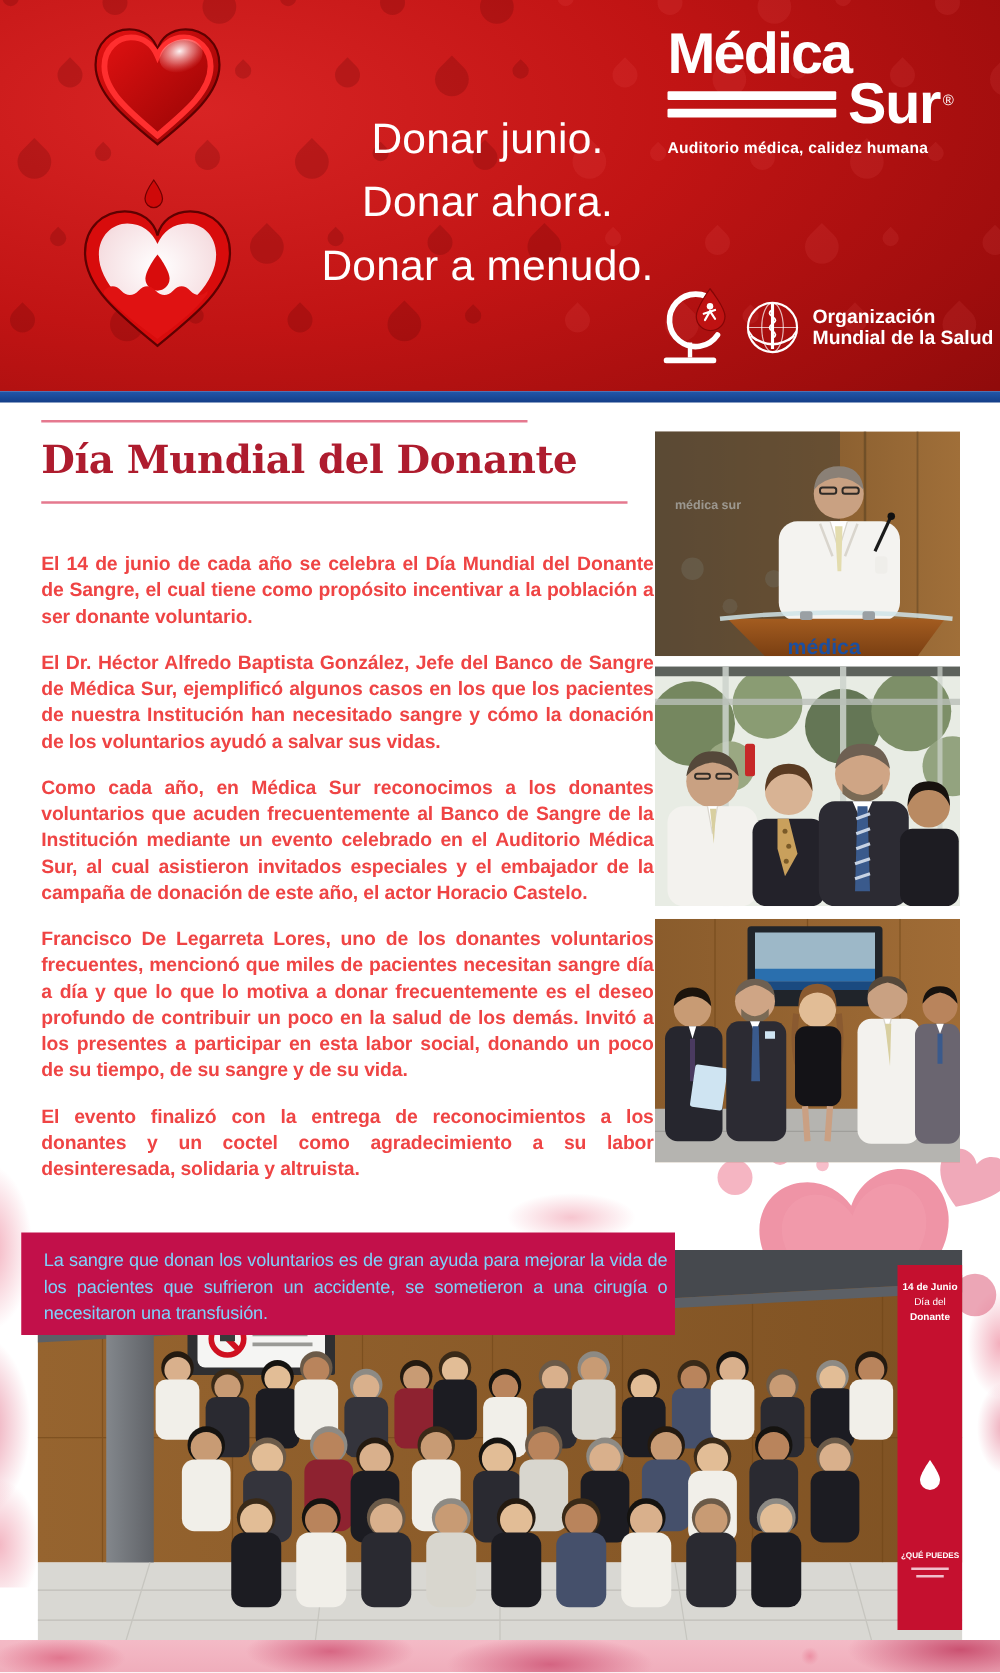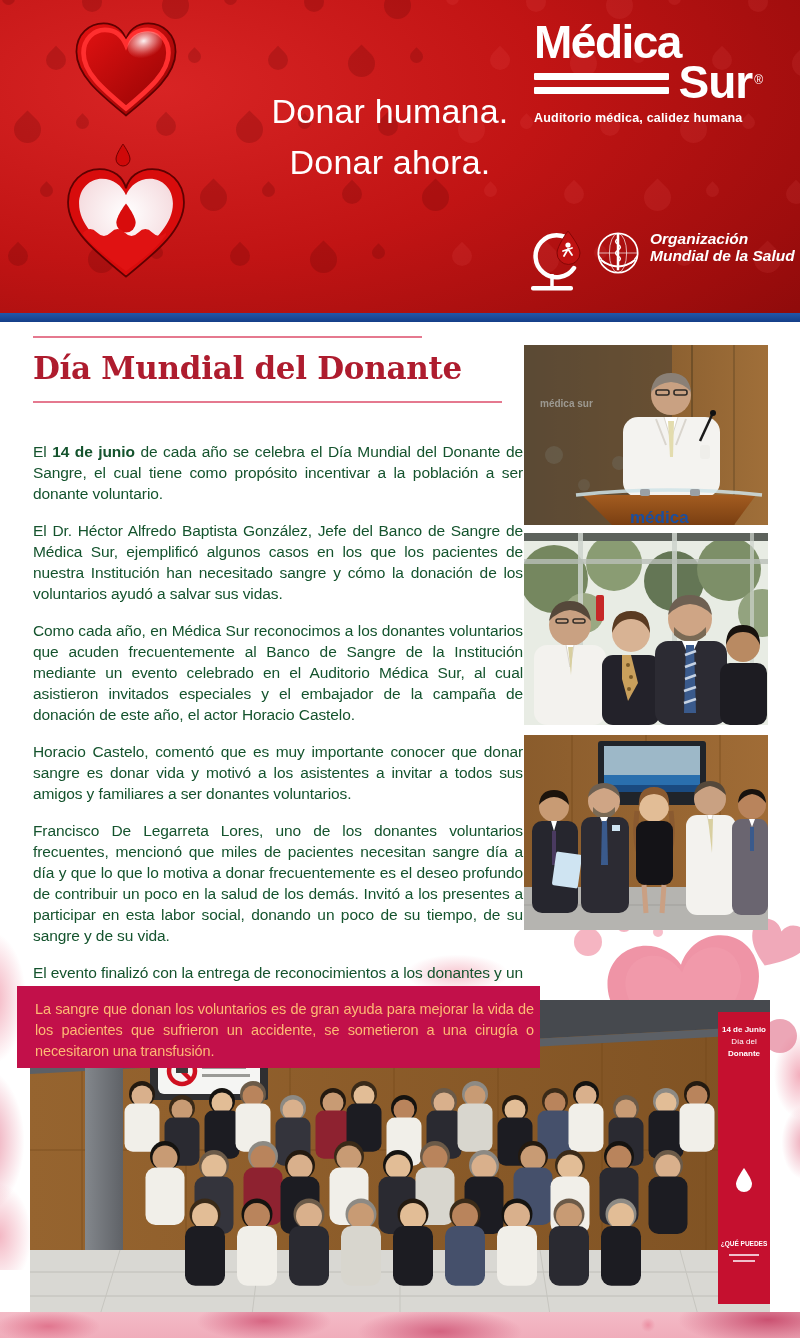--- a/index.html
+++ b/index.html
@@ -14,48 +14,48 @@
   .tagline{position:absolute;left:222px;top:86px;width:336px;text-align:center;color:#fff;
            font-size:34px;line-height:51px;font-weight:400;letter-spacing:.2px;}
   .brand{position:absolute;right:38px;top:20px;color:#fff;width:228px;}
   .brand-top{font-size:46px;font-weight:800;letter-spacing:-1.5px;line-height:44px;}
   .brand-row{display:flex;align-items:flex-end;gap:9px;margin-top:-4px;}
   .brand-bars{display:flex;flex-direction:column;gap:7px;flex:1;padding-bottom:8px;}
   .brand-bars i{display:block;height:7px;background:#fff;border-radius:1px;}
   .brand-sur{font-size:46px;font-weight:800;letter-spacing:-1px;line-height:40px;}
   .brand-reg{font-size:12px;vertical-align:14px;font-weight:400;margin-left:2px;}
   .brand-slogan{margin-top:9px;font-size:12.5px;font-weight:700;letter-spacing:.2px;}
-  .who-row{position:absolute;left:528px;top:230px;display:flex;gap:9px;color:#fff;font-style:italic;}
+  .who-row{position:absolute;left:528px;top:230px;display:flex;align-items:center;gap:9px;color:#fff;}
   .who-text{font-size:15.5px;font-weight:700;line-height:17px;}
 
   .blue-bar{position:absolute;left:0;top:313px;width:800px;height:9px;
             background:linear-gradient(180deg,#2257aa,#143e88);}
 
   
   .title-block{position:absolute;left:33px;top:336px;width:505px;}
   .rule{height:2px;background:#e5798f;}
   .rule-top{width:389px;margin-bottom:9px;}
   .rule-bottom{width:469px;margin-top:11px;}
   .title{font-family:"DejaVu Serif",serif;font-weight:700;color:#ae1c2e;
          font-size:31px;line-height:43px;letter-spacing:-.3px;}
   .body-col{position:absolute;left:33px;top:441px;width:490px;font-size:15.5px;line-height:21px;
-            color:#14532d;text-align:justify;letter-spacing:-.1px;}
+            color:#ef4444;text-align:justify;letter-spacing:-.1px;font-weight:bold;}
   .body-col p{margin:0 0 16px 0;}
 
   
   .photo{position:absolute;left:524px;width:272px;overflow:hidden;}
   .photo svg{display:block;}
   .photo1{top:345px;height:180px;}
   .photo2{top:533px;height:192px;}
   .photo3{top:735px;height:195px;}
   .group-photo{position:absolute;left:30px;top:1000px;width:740px;height:315px;overflow:hidden;}
 
   
   .callout{position:absolute;left:17px;top:986px;width:523px;height:82px;background:#c2104a;
-           color:#fdba74;font-size:14.5px;line-height:21px;text-align:justify;
+           color:#7dd3fc;font-size:14.5px;line-height:21px;text-align:justify;
            padding:13px 6px 0 18px;box-sizing:border-box;letter-spacing:-.1px;}
 
   
   .wc-heart{position:absolute;left:558px;top:910px;width:256px;height:176px;}
   .wc-blob1{position:absolute;left:392px;top:944px;width:130px;height:60px;
     background:radial-gradient(ellipse 55% 45% at 50% 50%, rgba(240,150,168,.55), rgba(240,150,168,0) 72%);}
   .wc-left{position:absolute;left:-36px;top:930px;width:86px;height:340px;
     background:radial-gradient(ellipse 60% 28% at 30% 20%, rgba(238,140,160,.75), rgba(238,140,160,0) 70%),
                radial-gradient(ellipse 70% 30% at 20% 62%, rgba(226,110,136,.8), rgba(226,110,136,0) 72%),
                radial-gradient(ellipse 55% 22% at 40% 90%, rgba(238,150,168,.7), rgba(238,150,168,0) 70%);}
@@ -162,22 +162,23 @@
 
       <g transform="translate(12,150) scale(1.38)">
         <path d="M50 86 C28 68 8 52 8 32 C8 17 19 8 31 8 C41 8 48 14 50 22 C52 14 59 8 69 8 C81 8 92 17 92 32 C92 52 72 68 50 86 Z" fill="#d80c0c" stroke="#5e0101" stroke-width="1.3"></path>
         <path d="M50 78 C33 63 16 50 16 33 C16 22 24 15 32.5 15 C41 15 47 20 50 27 C53 20 59 15 67.5 15 C76 15 84 22 84 33 C84 50 67 63 50 78 Z" fill="url(#innerw)"></path>
         <path d="M50 33 C50 33 43 42 43 47 a7 7 0 0 0 14 0 C57 42 50 33 50 33 Z" fill="#d80c0c"></path>
         <path d="M19 54 q5 -5 10 0 q5 5 10 0 q5 -5 10 0 q5 5 10 0 q5 -5 10 0 q5 5 10 0 L79 56 C70 68 58 76 50 82 C42 76 29 67 19 56 Z" fill="#e01212"></path>
       </g>
     </svg>
 
     <div class="tagline">
-      <div>Donar humana.</div>
+      <div>Donar junio.</div>
       <div>Donar ahora.</div>
+      <div>Donar a menudo.</div>
     </div>
 
     <div class="brand">
       <div class="brand-top">Médica</div>
       <div class="brand-row">
         <span class="brand-bars">
             <i></i>
             <i></i>
           </span>
         <span class="brand-sur"><span>Sur</span><span class="brand-reg">®</span></span>
@@ -236,21 +237,20 @@
     <div class="title">
       <div>Día Mundial del Donante</div>
     </div>
     <div class="rule rule-bottom"></div>
   </div>
 
   <div class="body-col">
     <p><span>El </span><b>14 de junio</b><span> de cada año se celebra el Día Mundial del Donante de Sangre, el cual tiene como propósito incentivar a la población a ser donante voluntario.</span></p>
     <p>El Dr. Héctor Alfredo Baptista González, Jefe del Banco de Sangre de Médica Sur, ejemplificó algunos casos en los que los pacientes de nuestra Institución han necesitado sangre y cómo la donación de los voluntarios ayudó a salvar sus vidas.</p>
     <p>Como cada año, en Médica Sur reconocimos a los donantes voluntarios que acuden frecuentemente al Banco de Sangre de la Institución mediante un evento celebrado en el Auditorio Médica Sur, al cual asistieron invitados especiales y el embajador de la campaña de donación de este año, el actor Horacio Castelo.</p>
-    <p>Horacio Castelo, comentó que es muy importante conocer que donar sangre es donar vida y motivó a los asistentes a invitar a todos sus amigos y familiares a ser donantes voluntarios.</p>
     <p>Francisco De Legarreta Lores, uno de los donantes voluntarios frecuentes, mencionó que miles de pacientes necesitan sangre día a día y que lo que lo motiva a donar frecuentemente es el deseo profundo de contribuir un poco en la salud de los demás. Invitó a los presentes a participar en esta labor social, donando un poco de su tiempo, de su sangre y de su vida.</p>
     <p>El evento finalizó con la entrega de reconocimientos a los donantes y un coctel como agradecimiento a su labor desinteresada, solidaria y altruista.</p>
   </div>
 
   <div class="photo photo1">
     <svg width="244" height="180" viewBox="0 0 244 180">
       <defs>
         <linearGradient id="wood1" x1="0" y1="0" x2="1" y2="0">
           <stop offset="0%" stop-color="#6e5434"></stop>
             <stop offset="55%" stop-color="#8a5f30"></stop>

